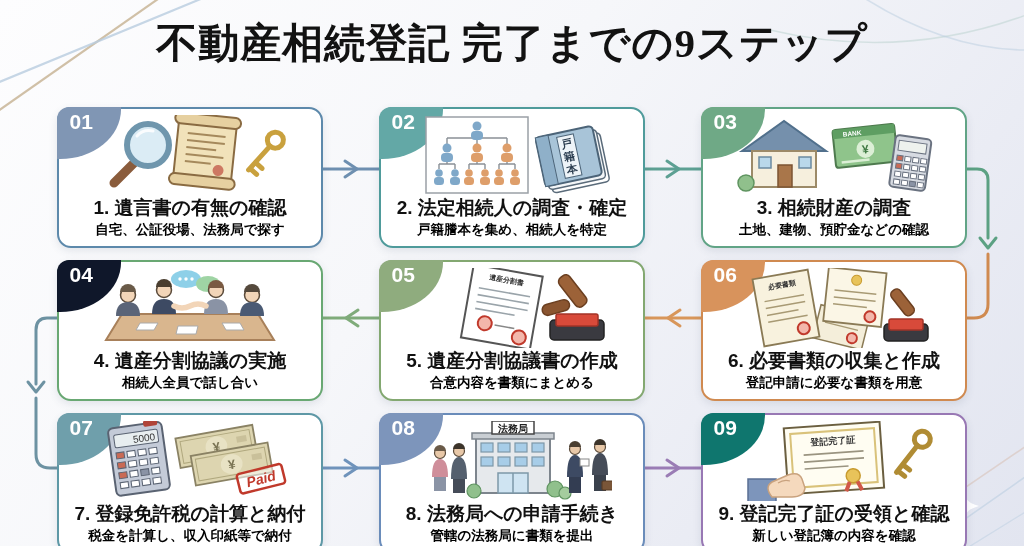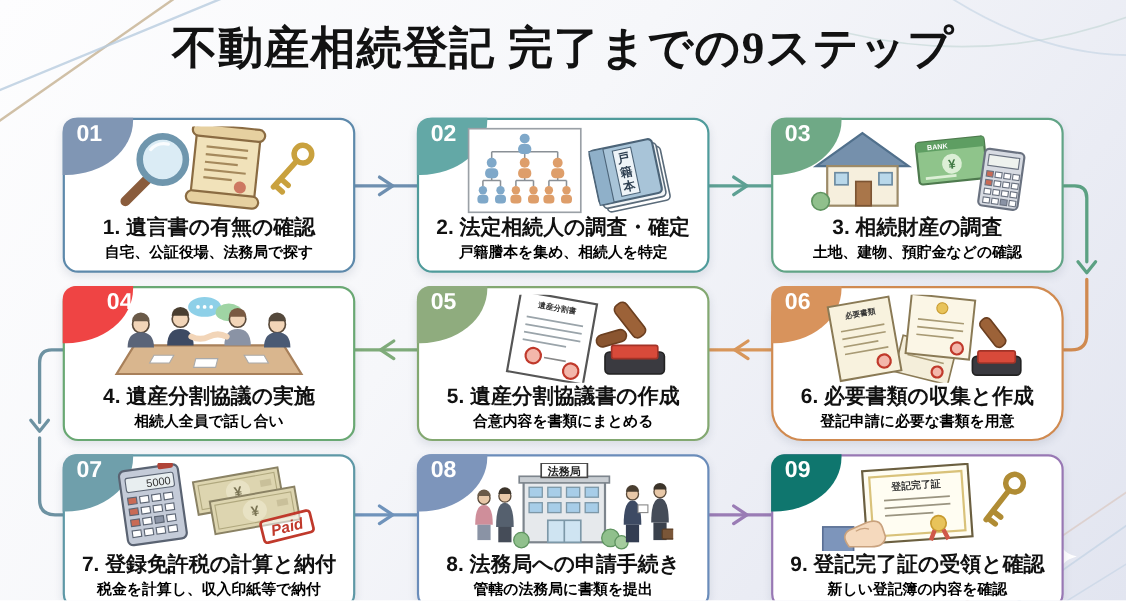--- a/index.html
+++ b/index.html
@@ -208,21 +208,21 @@
         </g>
       </svg>
     </div>
     <div class="tblock">
       <div class="ctitle">3. 相続財産の調査</div>
       <div class="csub">土地、建物、預貯金などの確認</div>
     </div>
   </div>
 
   <div class="card" style="left: 57px; top: 260px; border-color: rgb(105, 168, 115);">
-    <div class="badge" style="background: #ef4444; text-align: right;"><span>04</span></div>
+    <div class="badge" style="background: #0f172a;"><span>04</span></div>
     <div class="illus">
       <svg viewBox="0 0 200 80" width="200" height="80">
         <g>
           <ellipse cx="96" cy="11" rx="15" ry="9" fill="#8ed0e8"></ellipse>
           <circle cx="90" cy="11" r="1.7" fill="#ffffff"></circle>
             <circle cx="96" cy="11" r="1.7" fill="#ffffff"></circle>
             <circle cx="102" cy="11" r="1.7" fill="#ffffff"></circle>
           <ellipse cx="118" cy="16" rx="12" ry="8" fill="#9fd4a4"></ellipse>
         </g>
         <g>
@@ -275,21 +275,21 @@
           <rect x="144" y="46" width="42" height="12" rx="2" fill="#d84a3a" stroke="#a33327" stroke-width="1.5"></rect>
         </g>
       </svg>
     </div>
     <div class="tblock">
       <div class="ctitle">5. 遺産分割協議書の作成</div>
       <div class="csub">合意内容を書類にまとめる</div>
     </div>
   </div>
 
-  <div class="card" style="left: 701px; top: 260px; border-color: rgb(208, 138, 80); border-radius: 29px;">
+  <div class="card" style="left: 701px; top: 260px; border-color: rgb(208, 138, 80);">
     <div class="badge" style="background: rgb(216, 147, 92);"><span>06</span></div>
     <div class="illus">
       <svg viewBox="0 0 200 80" width="200" height="80">
         <g>
           <g transform="rotate(14 106 60)">
             <rect x="82" y="42" width="50" height="34" fill="#f4eeda" stroke="#8a7a55" stroke-width="1.5"></rect>
             <path d="M90 52h34M90 58h34" stroke="#a89a74" stroke-width="1.4"></path>
             <circle cx="120" cy="67" r="5" fill="#f3b7ab" stroke="#c0392b" stroke-width="2"></circle>
           </g>
           <g transform="rotate(6 120 28)">

